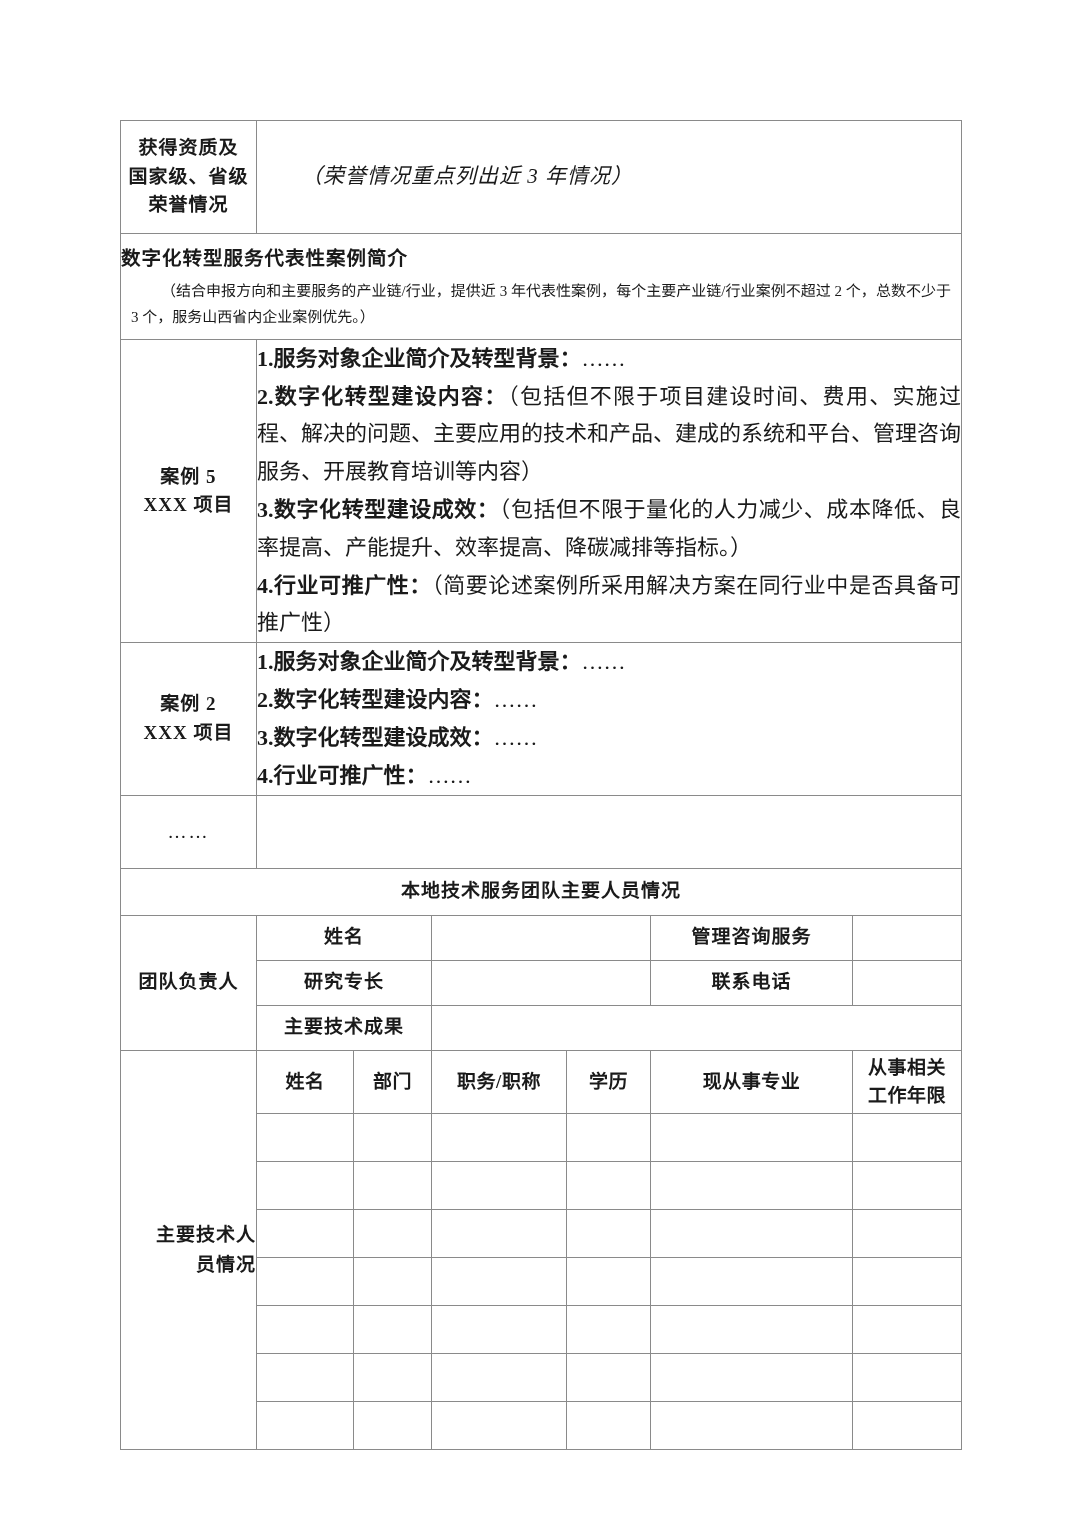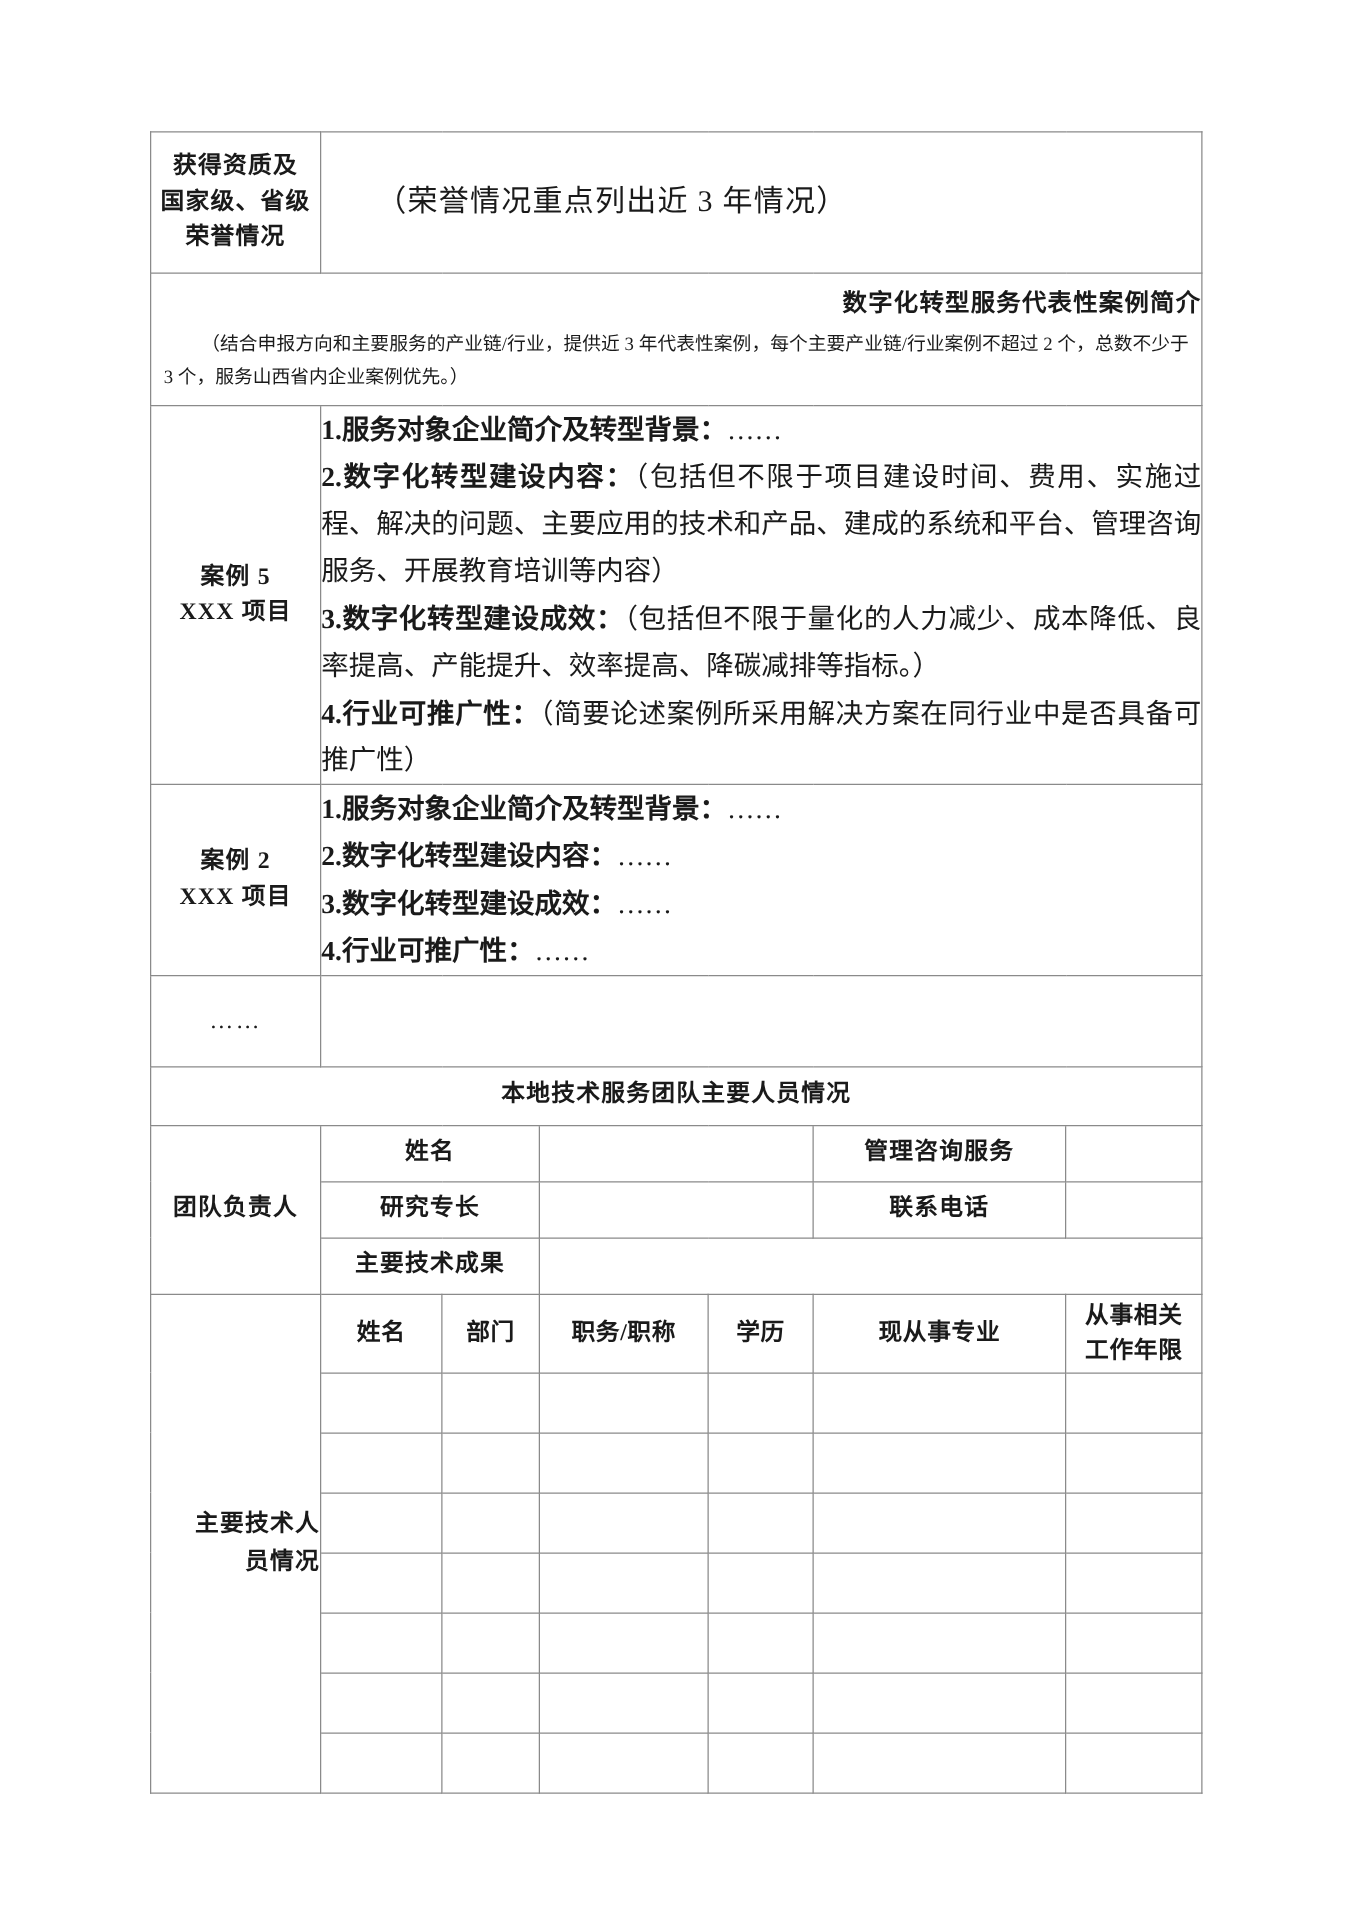--- a/index.html
+++ b/index.html
@@ -20,21 +20,21 @@
     position: relative;
     width: 1080px;
     height: 1527px;
     background: #fff;
     box-sizing: border-box;
   }
 
   .form-table {
     position: absolute;
     left: 120px;
-    top: 105px;
+    top: 120px;
     width: 841px;
     border-collapse: collapse;
     table-layout: fixed;
   }
 
   .form-table td {
     border: 1px solid #8a8a8a;
     padding: 0;
     vertical-align: middle;
     background: #fff;
@@ -45,37 +45,38 @@
     text-align: center;
     font-weight: bold;
     font-size: 19px;
     line-height: 1.5;
     letter-spacing: 1px;
     padding: 6px 4px;
     font-family: "Liberation Serif", "DejaVu Serif", serif;
   }
   .lbl-reg {
     text-align: center;
-    font-size: 24px;
+    font-size: 21px;
     line-height: 1.5;
     letter-spacing: 1px;
     padding: 6px 4px;
+    font-style: italic;
   }
   .note {
     font-size: 15px;
     line-height: 1.75;
     padding: 4px 10px 8px 10px;
     text-align: justify;
     text-justify: inter-ideograph;
   }
   .note-indent {
     text-indent: 2em;
   }
   .section-title {
-    text-align: right;
+    text-align: left;
     font-weight: bold;
     font-size: 19.5px;
     line-height: 1.6;
     letter-spacing: 1px;
     padding-top: 9px;
   }
   .case-body {
     font-size: 22px;
     line-height: 1.72;
     padding: 8px 12px 9px 10px;

